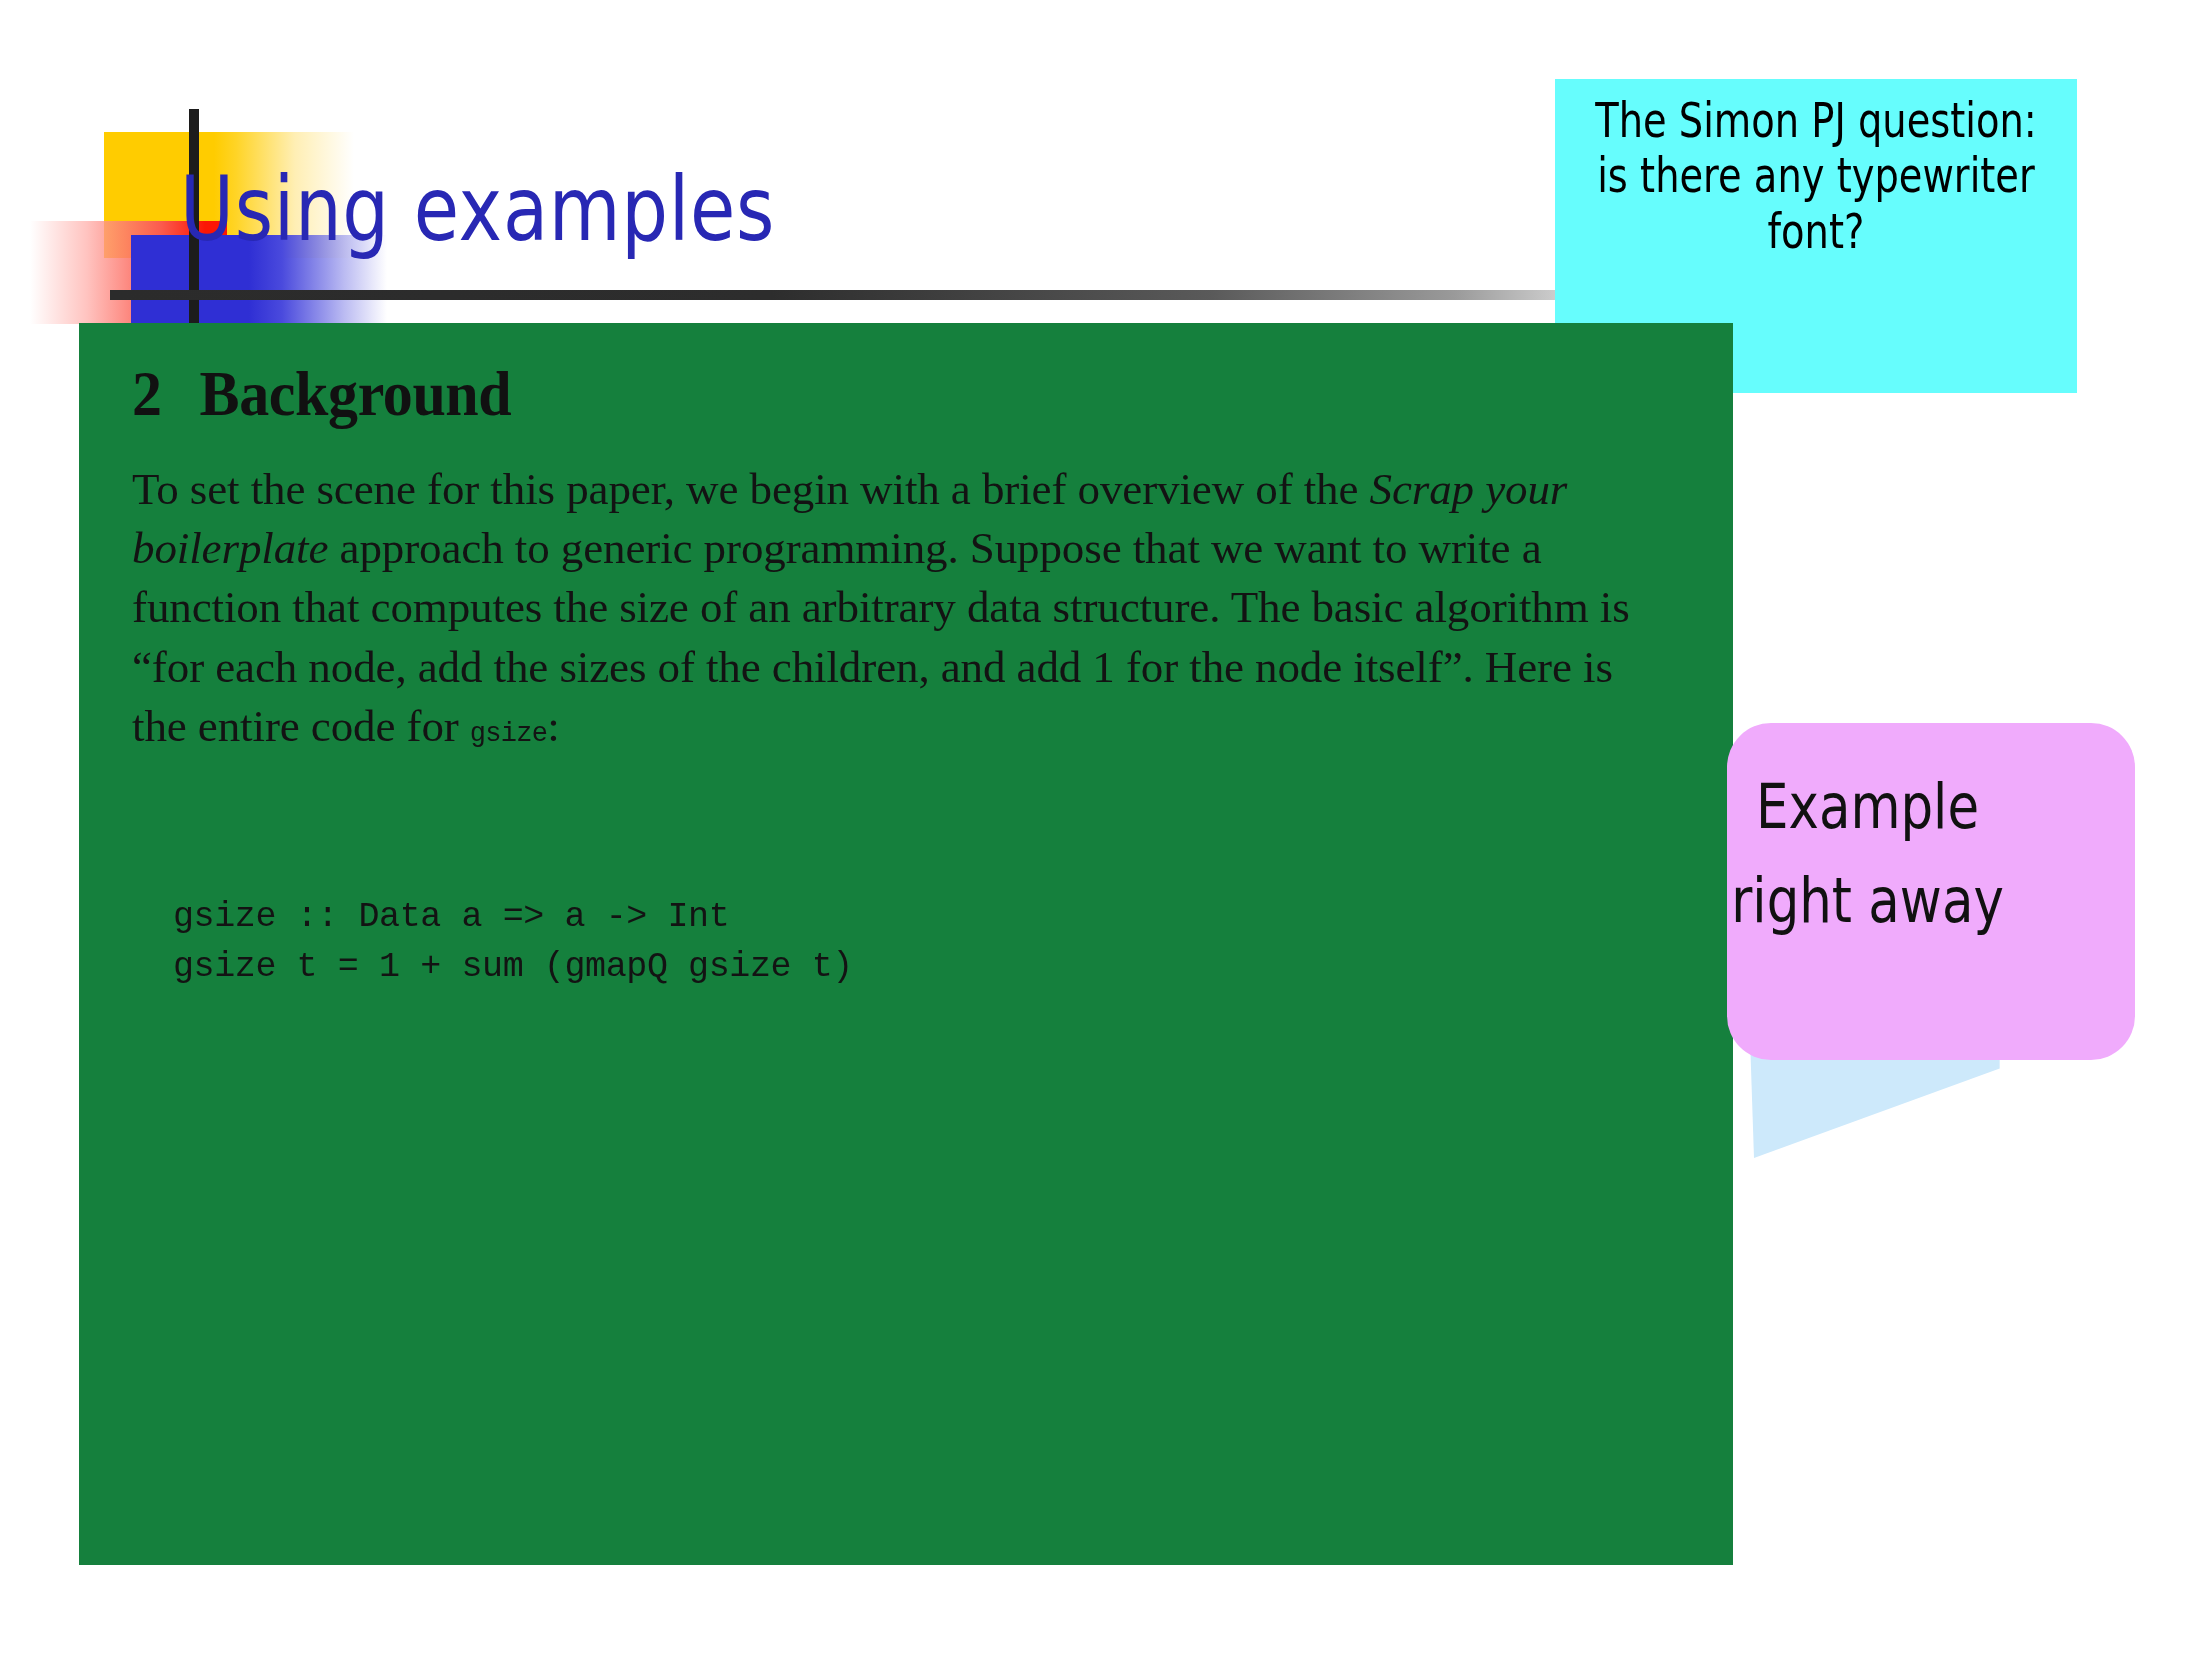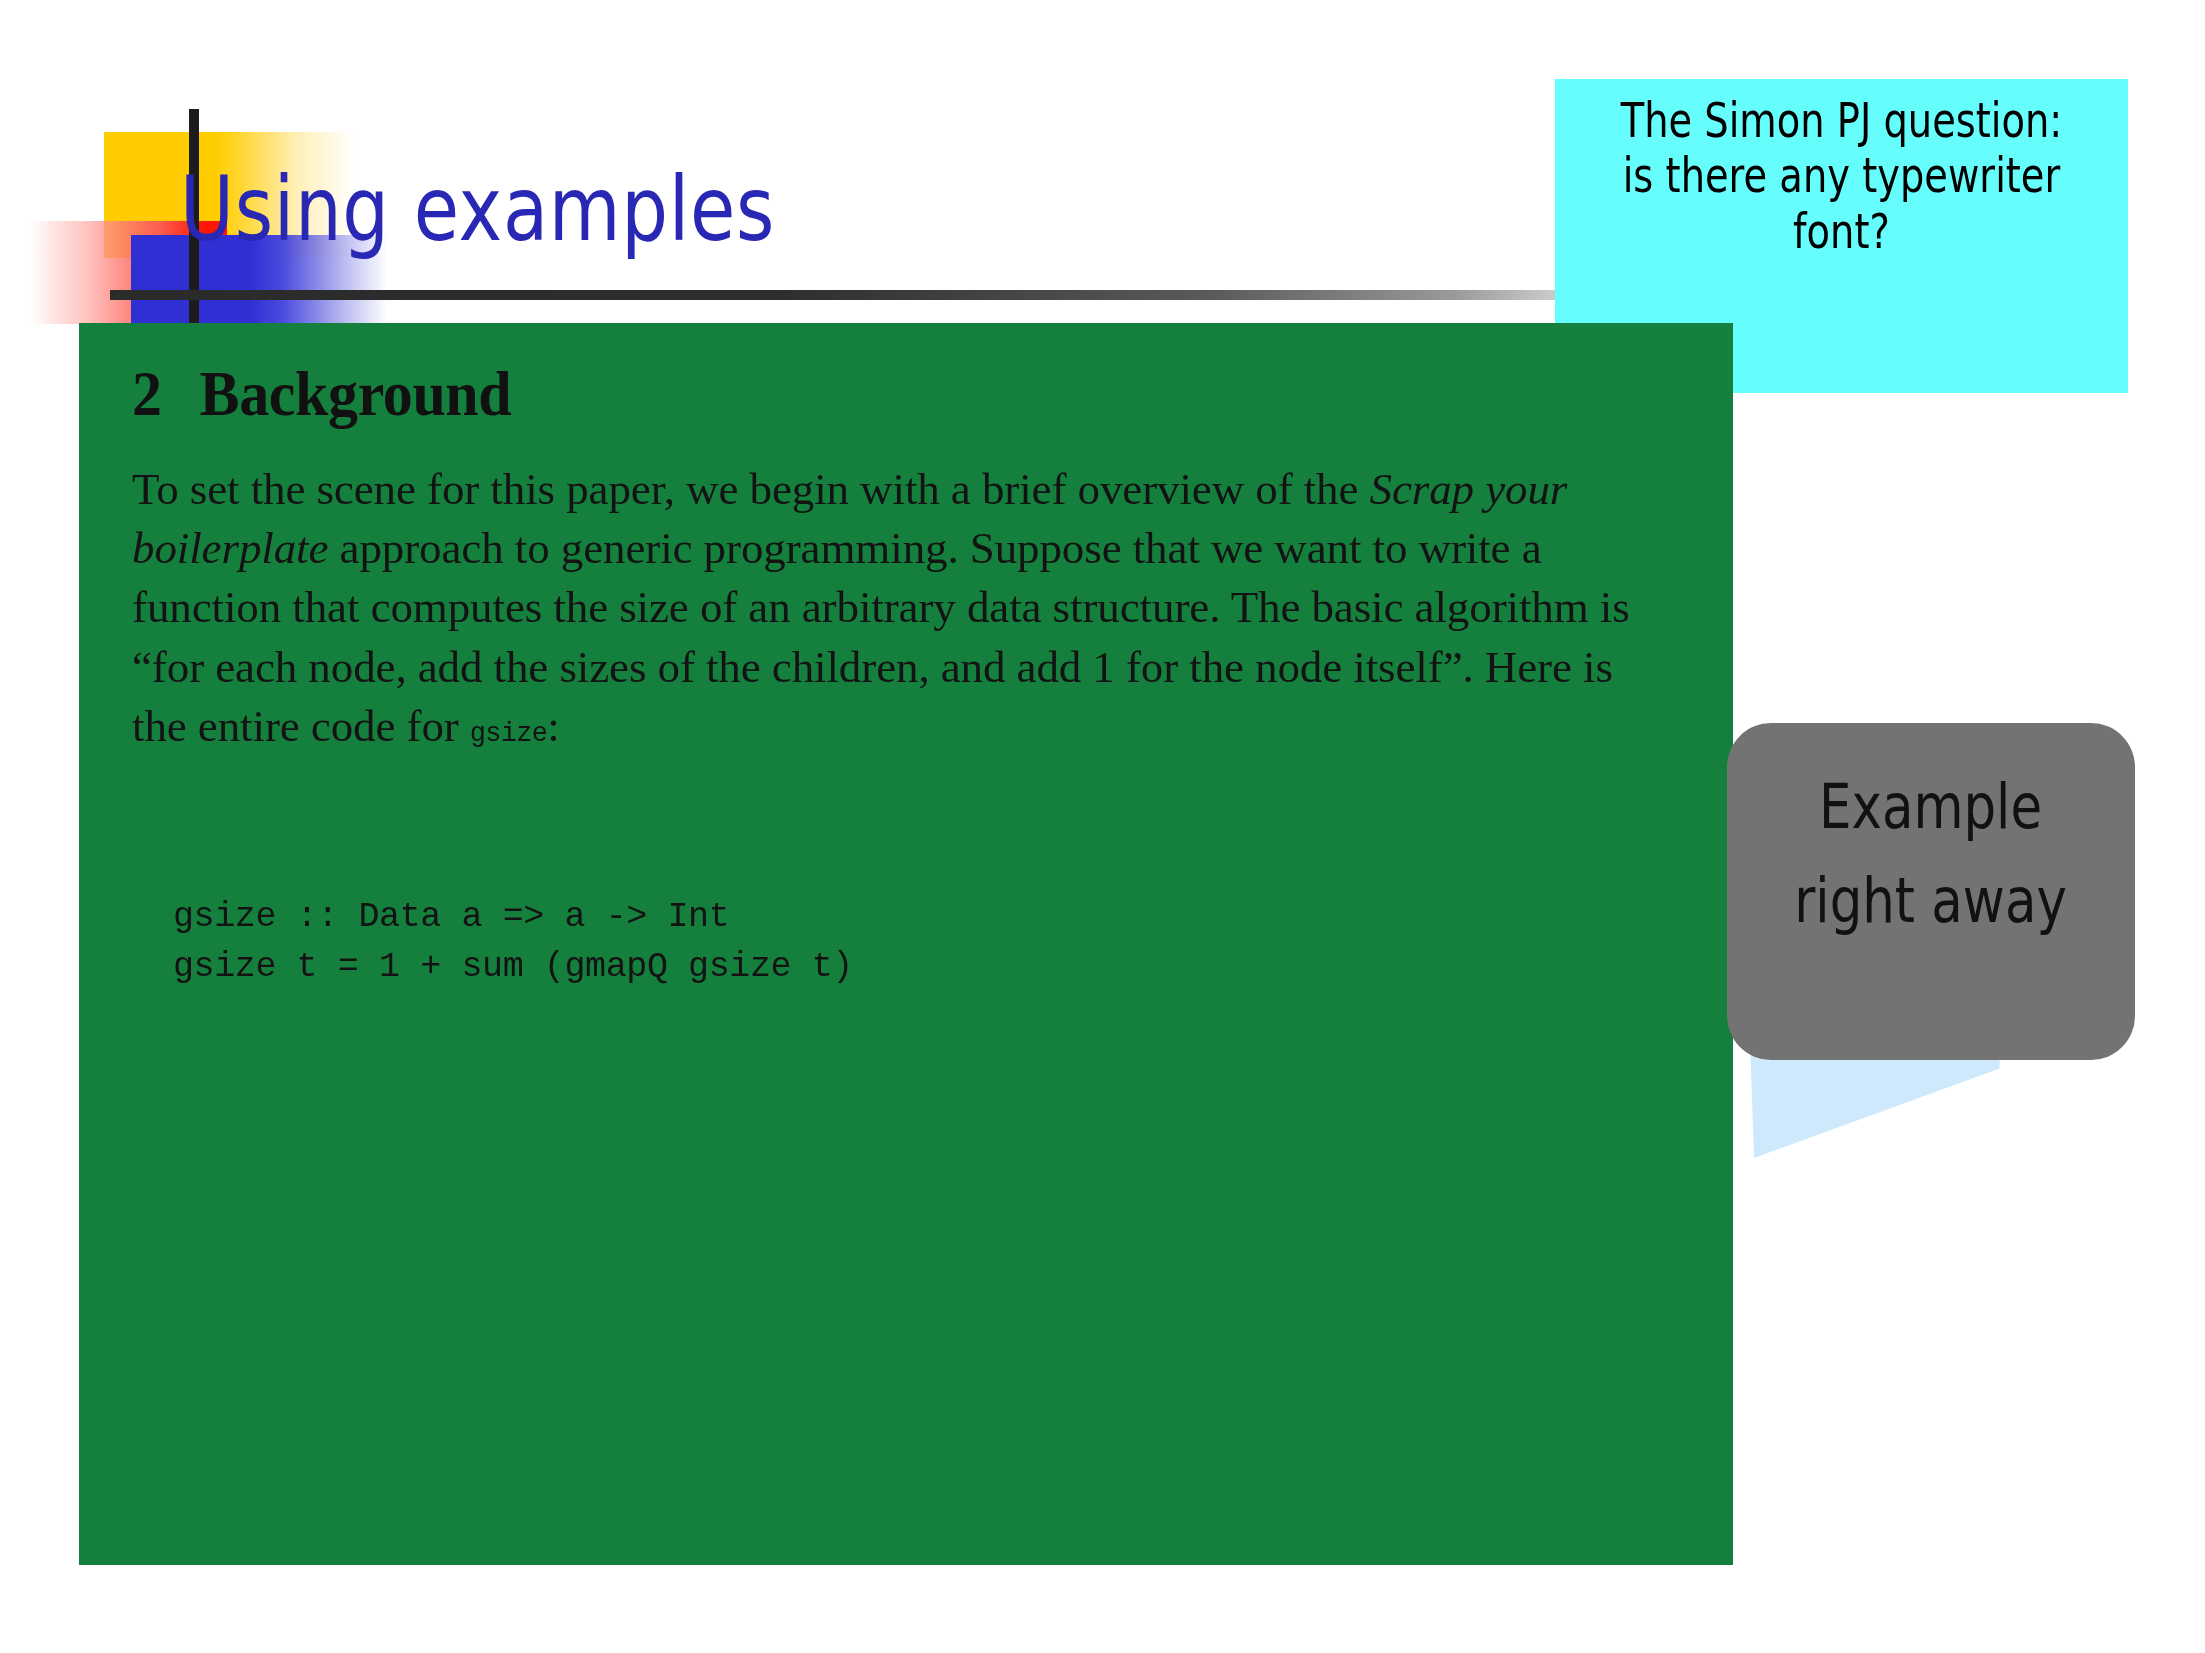--- a/index.html
+++ b/index.html
@@ -78,21 +78,21 @@
     white-space: nowrap;
     transform: scaleY(1.18) scaleX(0.97);
     transform-origin: left top;
   }
 
   
   .cyan-note {
     position: absolute;
     left: 1555px;
     top: 79px;
-    width: 573px;
+    width: 522px;
     height: 314px;
     background: #66fdfd;
     display: flex;
     flex-direction: column;
     align-items: center;
     justify-content: flex-start;
     padding-top: 10.3px;
     box-sizing: border-box;
   }
   .cyan-note .line {
@@ -169,25 +169,24 @@
   #code1 { top: 570px; }
   #code2 { top: 1082px; }
 
   
   .bubble {
     position: absolute;
     left: 1727px;
     top: 723px;
     width: 408px;
     height: 337px;
-    background: #737373;
+    background: #f0abfc;
     border-radius: 44px;
     display: flex;
     align-items: flex-start;
-    justify-content: center;
     padding-top: 38px;
     box-sizing: border-box;
   }
   .bubble .btxt {
     font-family: "DejaVu Sans", sans-serif;
     font-size: 53px;
     color: #111111;
     text-align: center;
     line-height: 1.52;
     transform: scaleY(1.16) scaleX(0.97);

